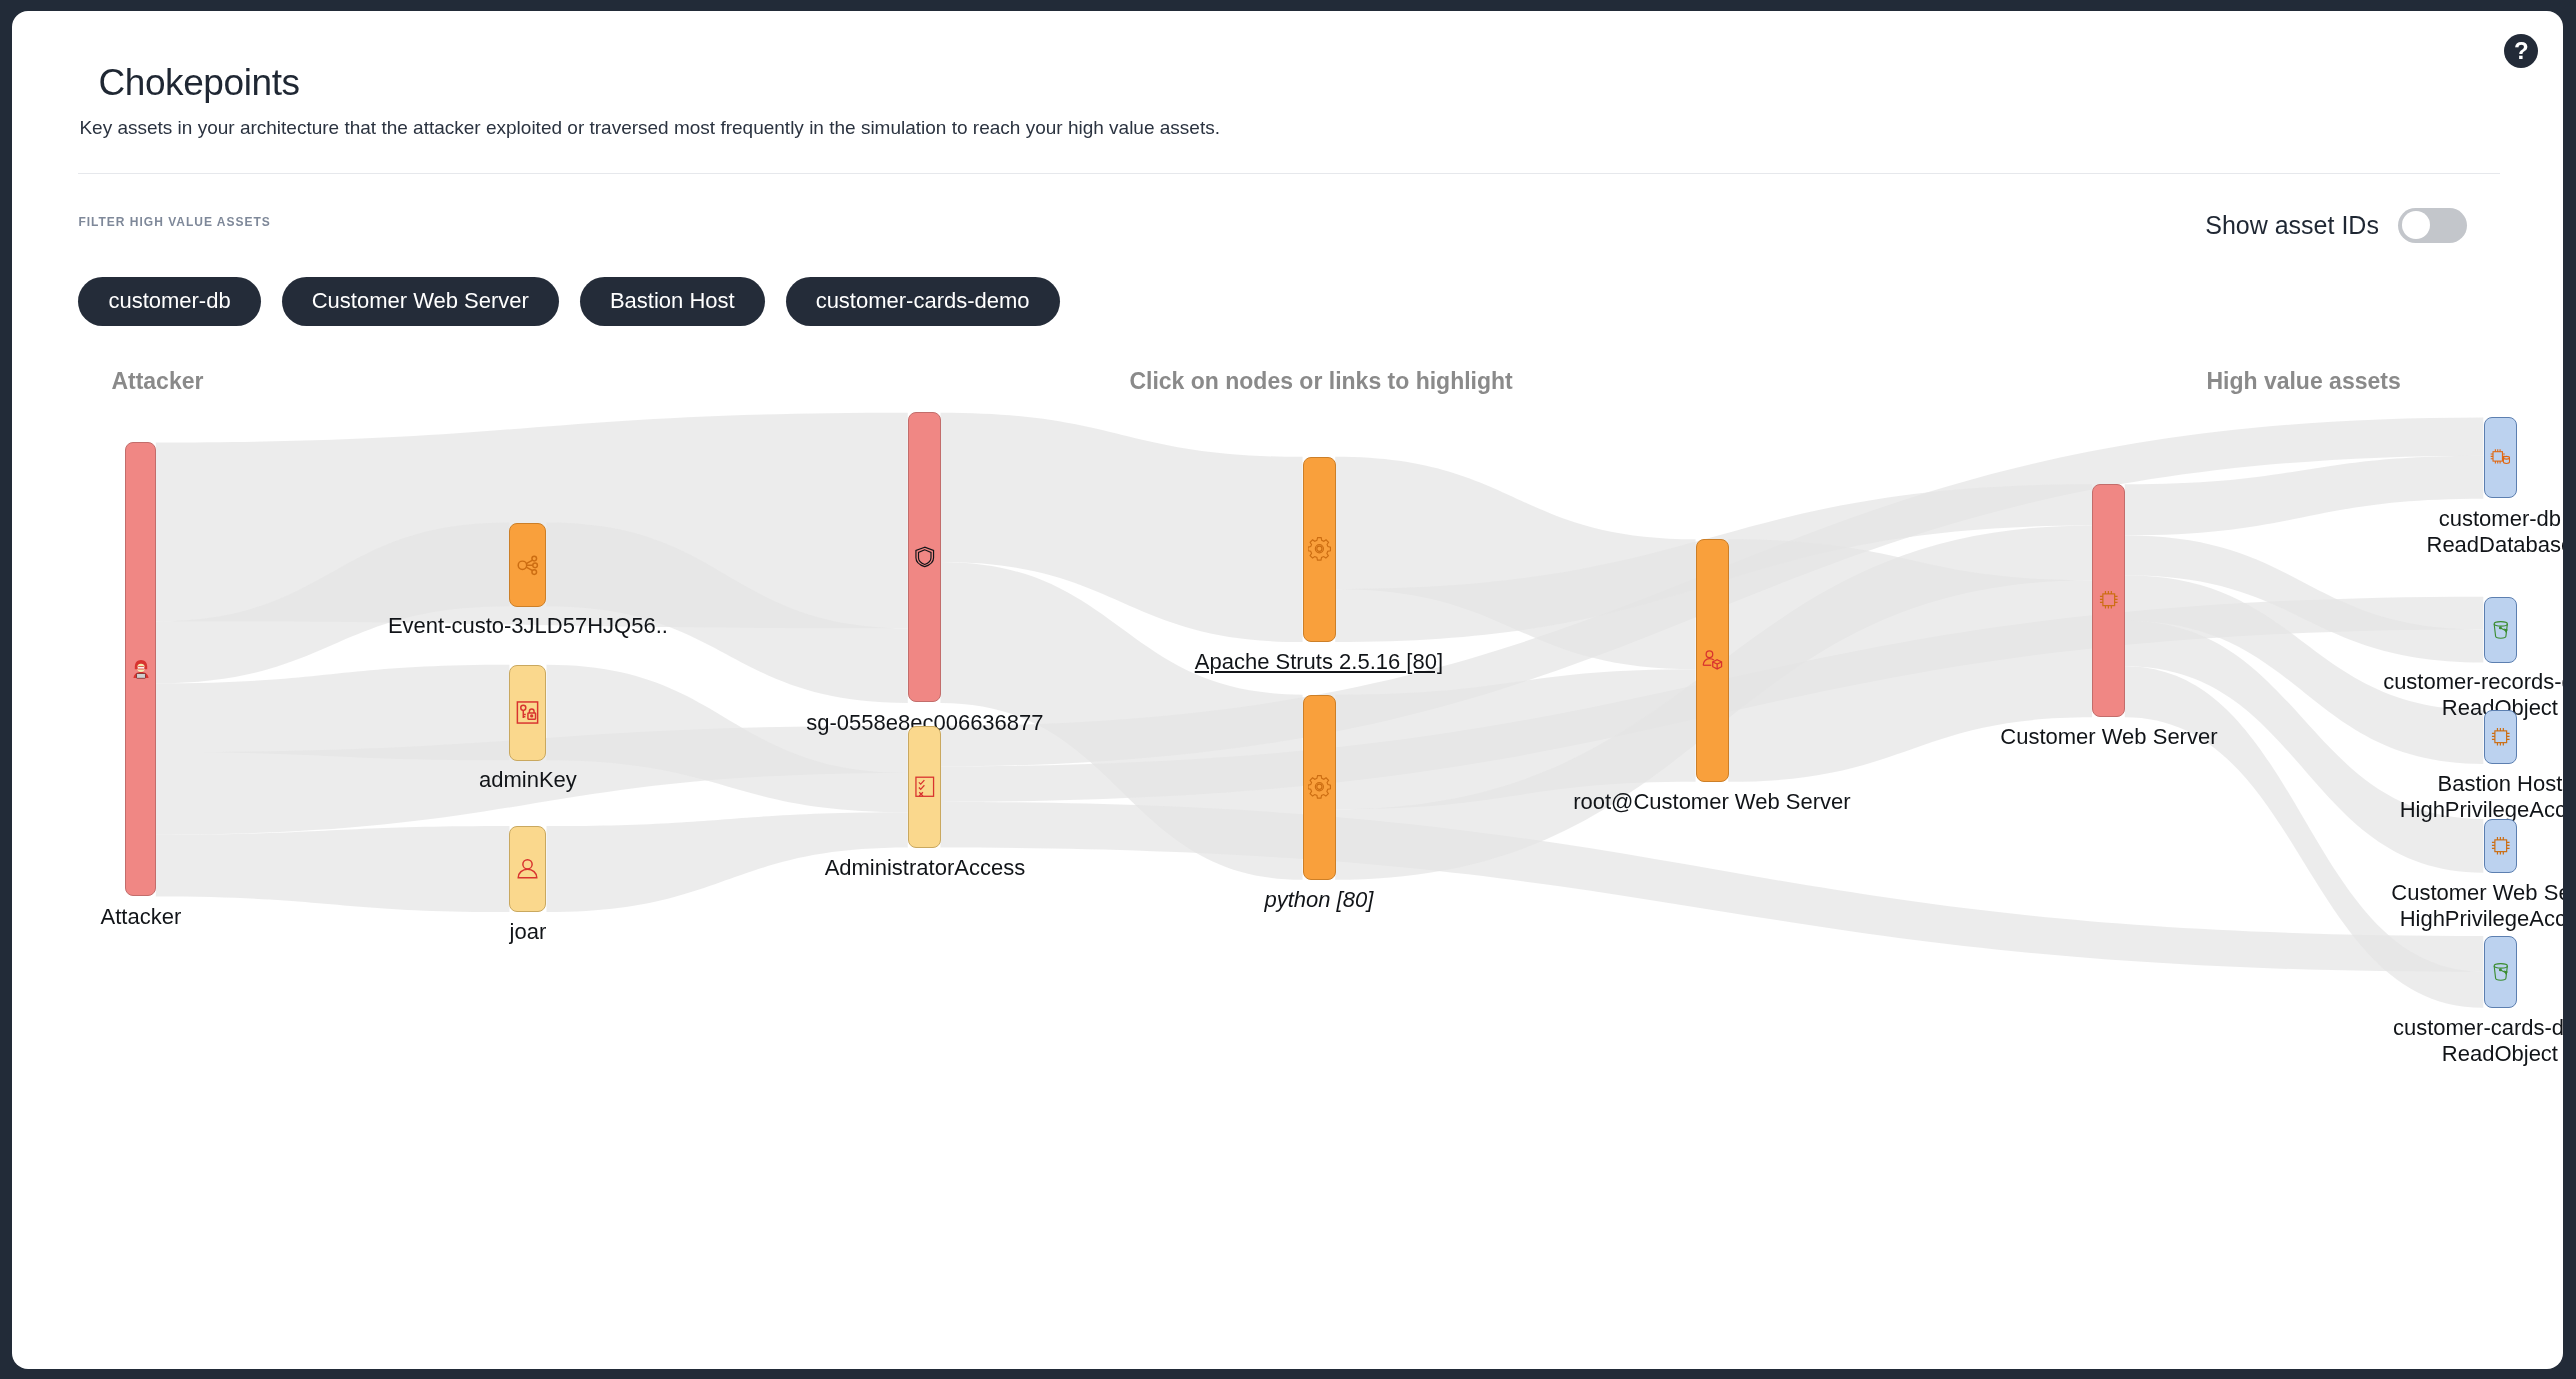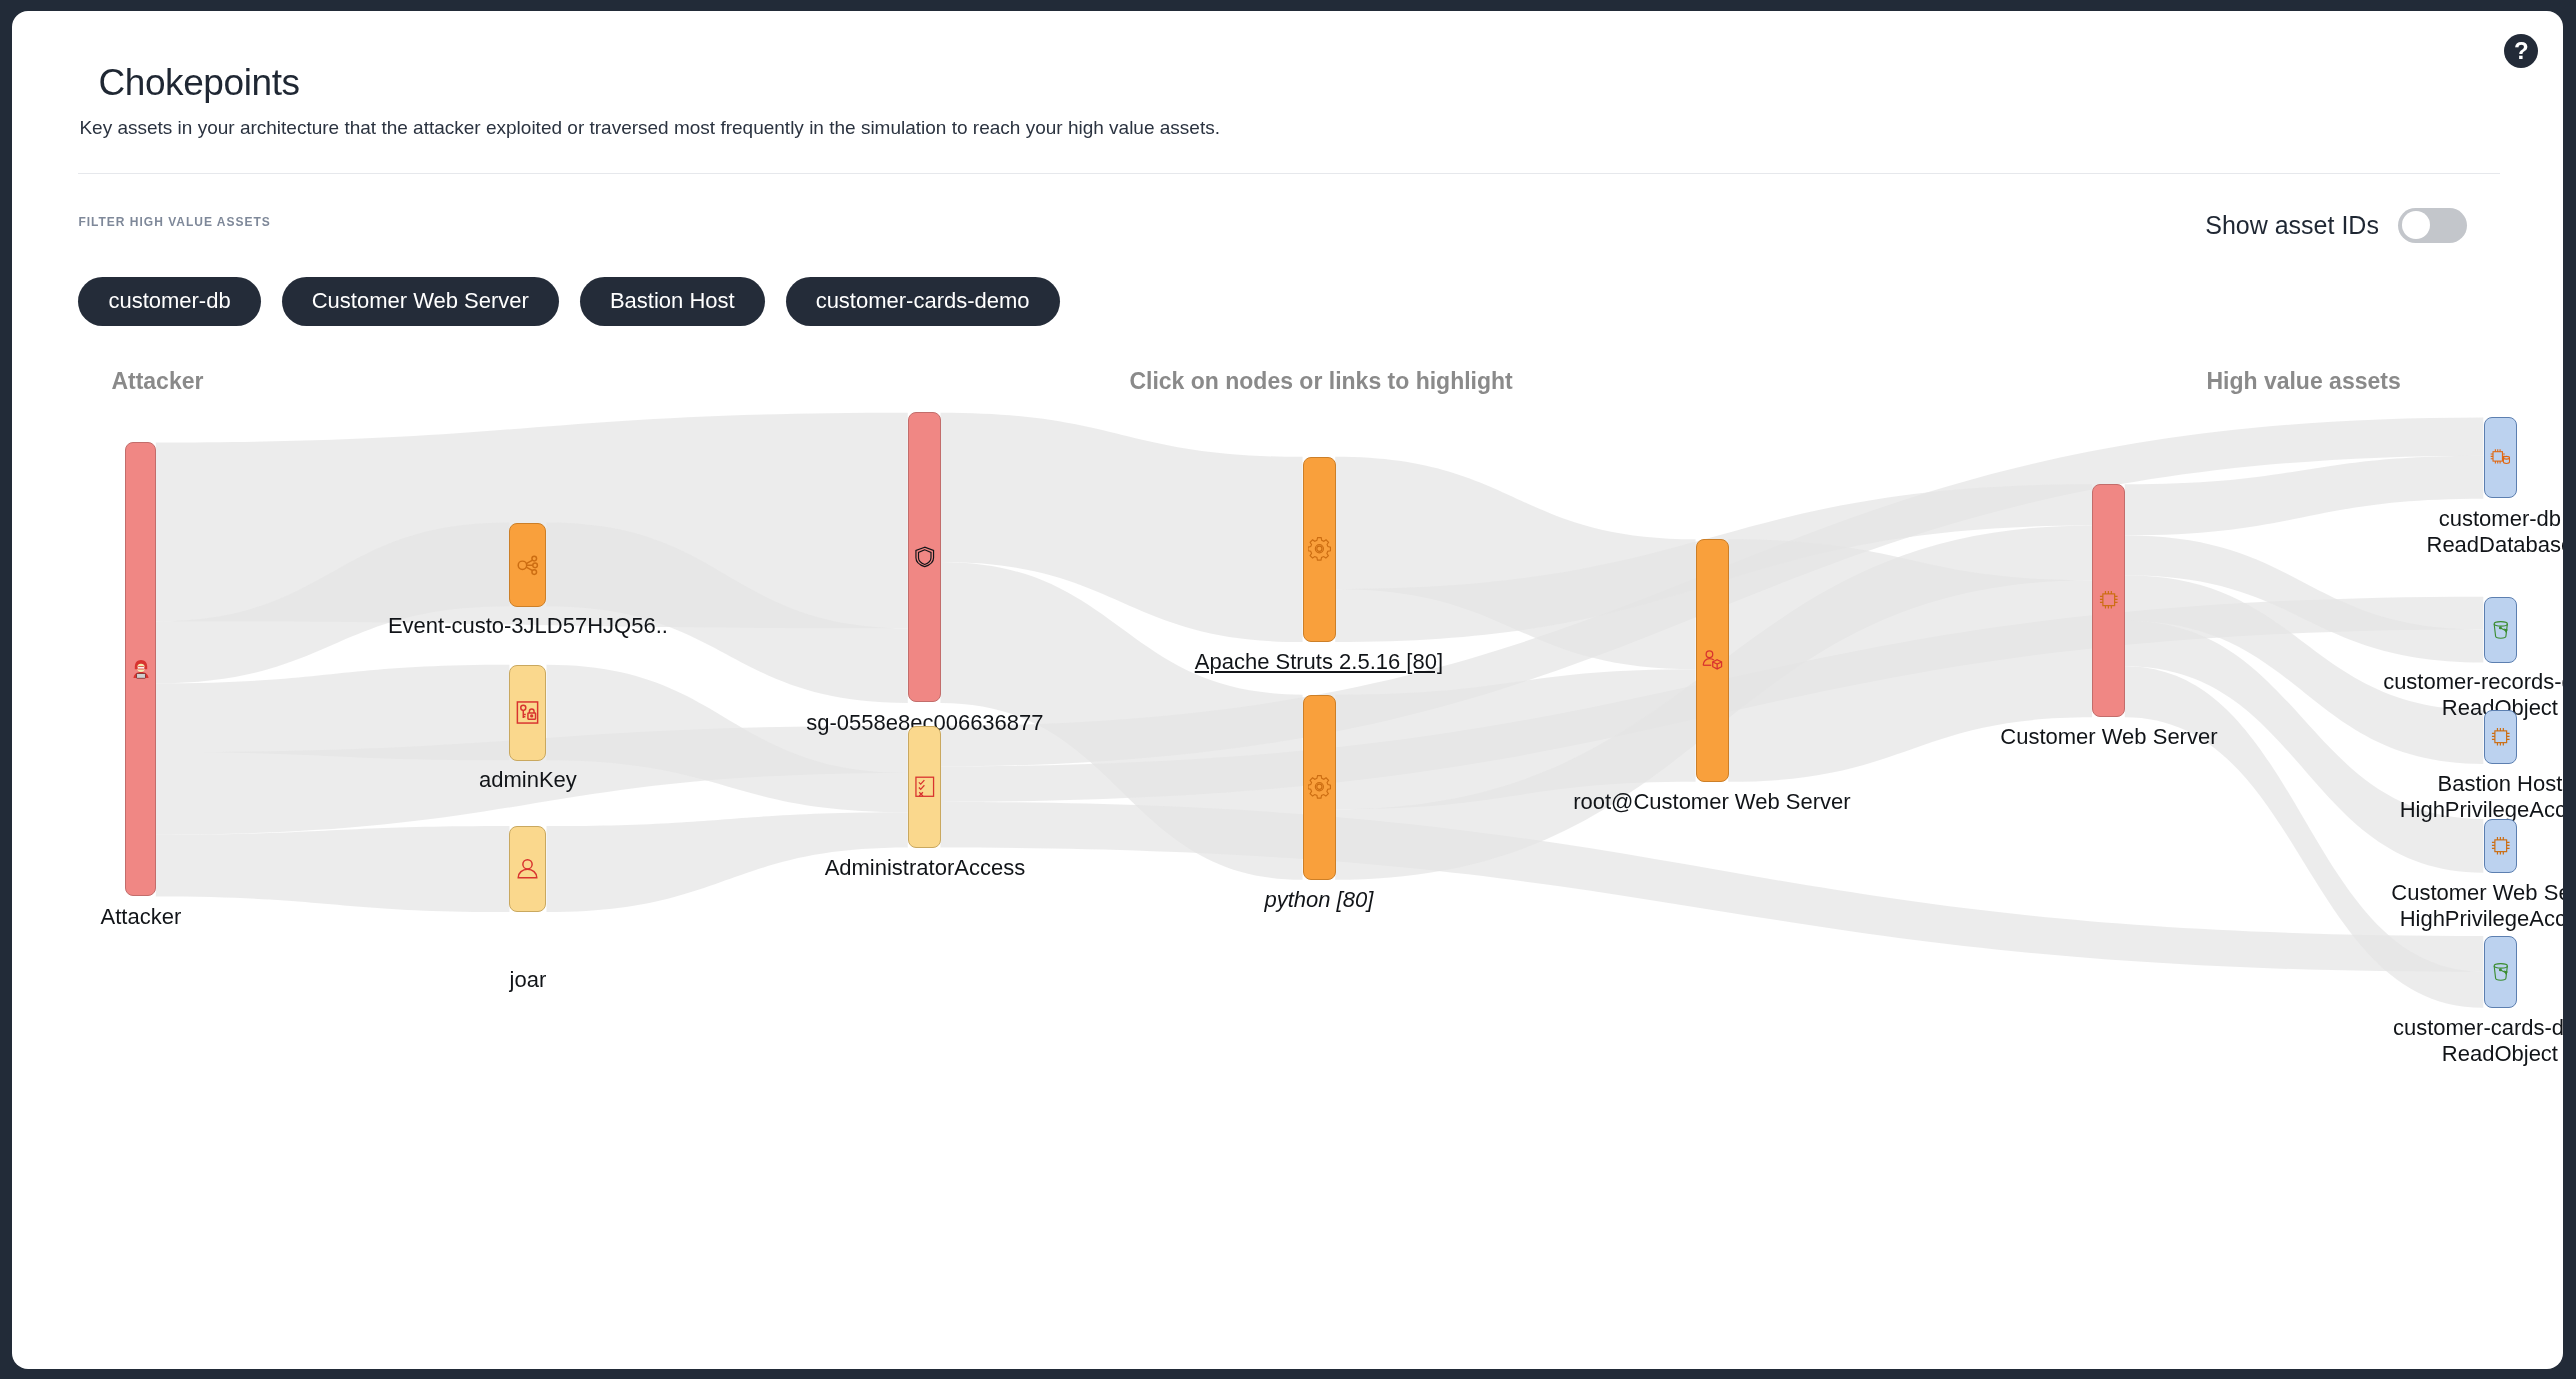--- a/index.html
+++ b/index.html
@@ -285,21 +285,21 @@
           </div>
           <div class="node-label" style="left: 250px; width: 531px; top: 367px;">adminKey</div>
           <div class="node n-tan" style="left: 497px; top: 426px; width: 37px; height: 86px;">
             <span>
               <svg class="icon-svg" width="27" height="27" viewBox="0 0 64 64" fill="none" stroke="#d8332f" stroke-width="3.5">
         <circle cx="32" cy="22" r="11"></circle>
         <path d="M10 54c0-12 10-20 22-20s22 8 22 20z"></path>
       </svg>
             </span>
           </div>
-          <div class="node-label" style="left: 250px; width: 531px; top: 519px; margin-top: 48px;">joar</div>
+          <div class="node-label" style="left: 250px; width: 531px; top: 519px;">joar</div>
           <div class="node n-red" style="left: 896px; top: 12.6px; width: 33px; height: 290px;">
             <span>
               <svg class="icon-svg" width="23.5" height="23.5" viewBox="0 0 64 64" fill="none" stroke="#111418" stroke-width="3.2">
         <path d="M32 6L8 15v20c0 13 10 20 24 24 14-4 24-11 24-24V15z"></path>
         <path d="M32 13L15 20v15c0 10 8 15 17 18 9-3 17-8 17-18V20z"></path>
       </svg>
             </span>
           </div>
           <div class="node-label" style="left: 647px; width: 531px; top: 310px;">sg-0558e8ec006636877</div>
           <div class="node n-tan" style="left: 896px; top: 326px; width: 33px; height: 122px;">

